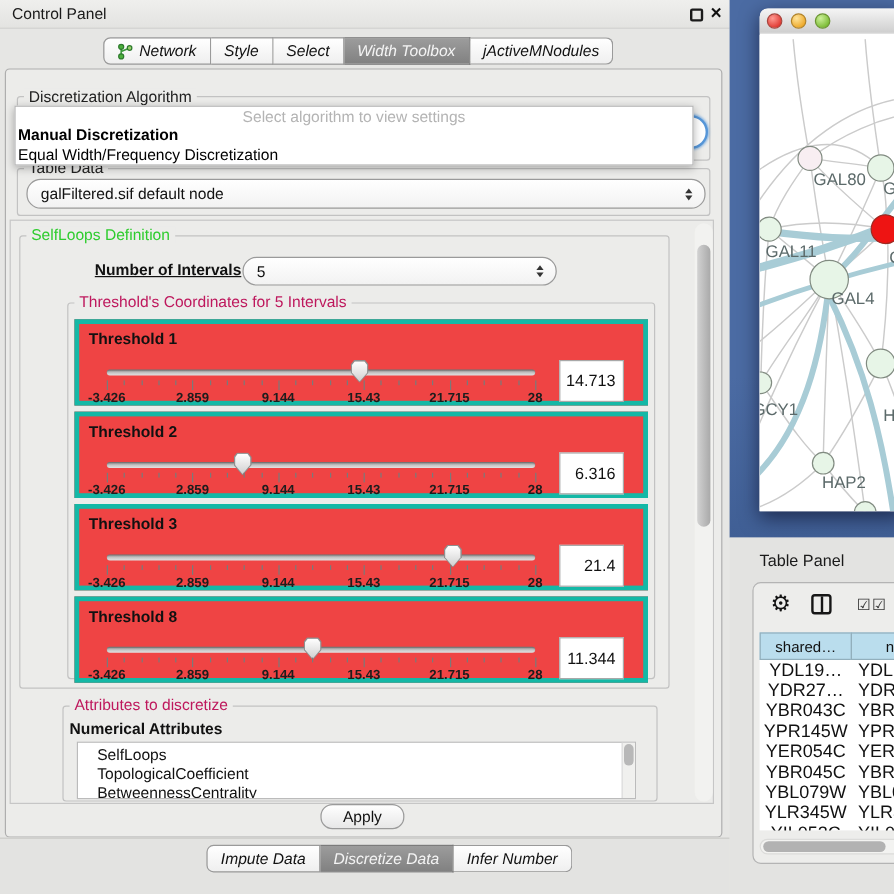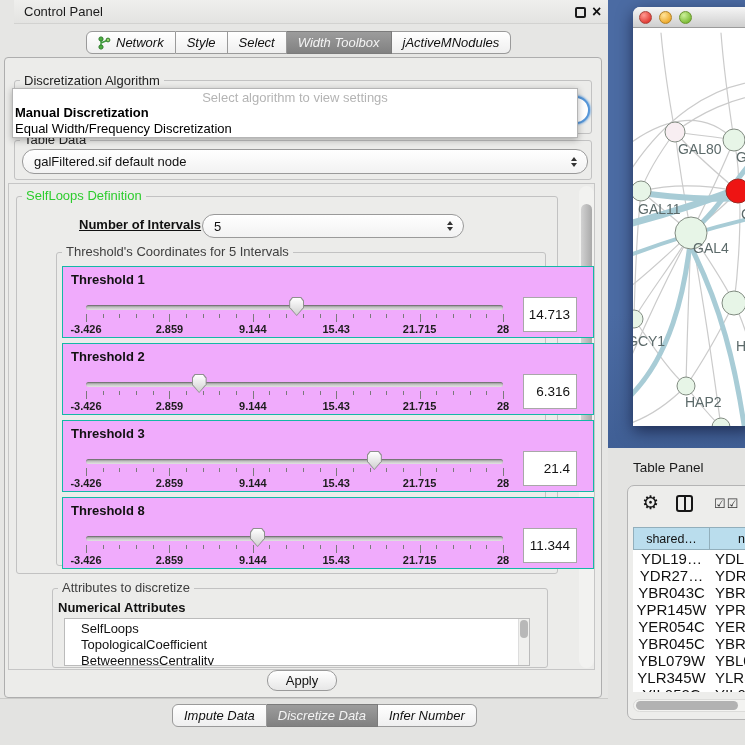--- a/index.html
+++ b/index.html
@@ -1,21 +1,21 @@
 <!DOCTYPE html>
 <html><head>
 <meta charset="utf-8">
 <style>
   * { margin:0; padding:0; box-sizing:border-box; }
   html,body { background:#cfcfcd; }
   body { font-family:"Liberation Sans", sans-serif; -webkit-font-smoothing:antialiased; }
   #stage { position:relative; width:745px; height:745px; overflow:hidden; background:#e6e6e4; }
 
   
-  .cp-titlebar { position:absolute; left:14px; top:0; width:608px; height:24px;
+  .cp-titlebar { position:absolute; left:0; top:0; width:608px; height:24px;
     background:linear-gradient(#efefed,#e3e3e1); border-bottom:1px solid #d2d2d0;
     display:flex; align-items:center; font-size:13px; color:#1a1a1a; padding-left:10px; }
   .float-btn { position:absolute; left:575px; top:7px; width:11px; height:11px;
     border:2px solid #1a1a1a; border-radius:2px; background:transparent; }
   .close-btn { position:absolute; left:592px; top:3px; font-size:16px; font-weight:900; color:#111; line-height:18px; }
 
   .segbar { position:absolute; display:flex; }
   .seg { height:23px; padding:0 11px; display:flex; align-items:center; gap:5px;
     background:linear-gradient(#ffffff,#efefef); border:1px solid #9a9a9a; border-left:none;
     font-size:13px; color:#111; white-space:nowrap;font-style:italic; }
@@ -26,21 +26,21 @@
   .mainpanel { position:absolute; left:4px; top:57px; width:598px; height:641px;
     border:1px solid #aeaeae; border-radius:4px; background:#ececea; }
   .bottombar { position:absolute; left:0; top:698px; width:608px; height:47px;
     background:#e3e3e1; border-top:1px solid #cbcbc9; }
 
   
   .group { position:absolute; border:1px solid #c2c2c2; border-radius:3px; }
   .group-title { position:absolute; font-size:13px; line-height:14px; background:#ececea;
     padding:0 4px; white-space:nowrap; color:#222; }
   .gt-green { color:#2ecc2e; }
-  .gt-blue  { color:#404040;text-align:right; }
+  .gt-blue  { color:#be185d;text-align:right; }
 
   
   .combo { position:absolute; background:linear-gradient(#ffffff,#f2f2f2);
     border:1px solid #9a9a9a; border-radius:12px; font-size:13px; color:#111;
     display:flex; align-items:center; padding:0 24px 0 11px; white-space:nowrap; overflow:hidden; }
   .spin { position:absolute; right:10px; top:50%; transform:translateY(-50%);
     display:flex; flex-direction:column; gap:2px; }
   .spin i { display:block; width:0; height:0; border-left:3.5px solid transparent; border-right:3.5px solid transparent; }
   .spin .up { border-bottom:4.5px solid #333; }
   .spin .dn { border-top:4.5px solid #333; }
@@ -59,21 +59,21 @@
   
   .scrollpane { position:absolute; left:8px; top:183px; width:587px; height:487px;
     border:1px solid #c6c6c6; }
   .vscroll { position:absolute; left:579px; top:186px; width:15px; height:482px;
     background:#f2f2f0; border-radius:8px; }
   .vscroll .vthumb { position:absolute; left:2px; right:2px; top:18px; height:235px;
     border-radius:6px; background:linear-gradient(90deg,#d2d2d2,#a9a9a9); }
 
   
   .thresh-wrap { position:absolute; left:62px; top:266px; width:478px; }
-  .thresh { position:relative; width:532px; height:72px; border:1px solid #14b8a6; margin-bottom:5px; background:#f0abfc; }
+  .thresh { position:relative; width:478px; height:72px; border:4px solid #14b8a6; margin-bottom:5px; background:#ef4444; }
   .tlabel { position:absolute; left:8px; top:5px; font-size:13px; font-weight:bold; color:#111; }
   .track { position:absolute; left:23px; right:90px; top:38px; height:5px; border-radius:3px;
     background:linear-gradient(#8f8f8f,#c8c8c8 55%,#e2e2e2); box-shadow:inset 0 1px 1px rgba(0,0,0,.25); }
   .thumb { position:absolute; top:30px; width:15px; height:19px; }
   .thumb .o { position:absolute; inset:0; background:#8f8f8f;
     clip-path:polygon(20% 0,80% 0,100% 20%,100% 55%,50% 100%,0 55%,0 20%); }
   .thumb .i { position:absolute; inset:1px; background:linear-gradient(#ffffff,#d0d0d0);
     clip-path:polygon(20% 0,80% 0,100% 20%,100% 55%,50% 100%,0 55%,0 20%); }
   .ticks { position:absolute; left:23px; right:90px; top:47px; height:9px; }
   .tick { position:absolute; top:0; width:1px; height:4px; background:#7a7a7a; }

